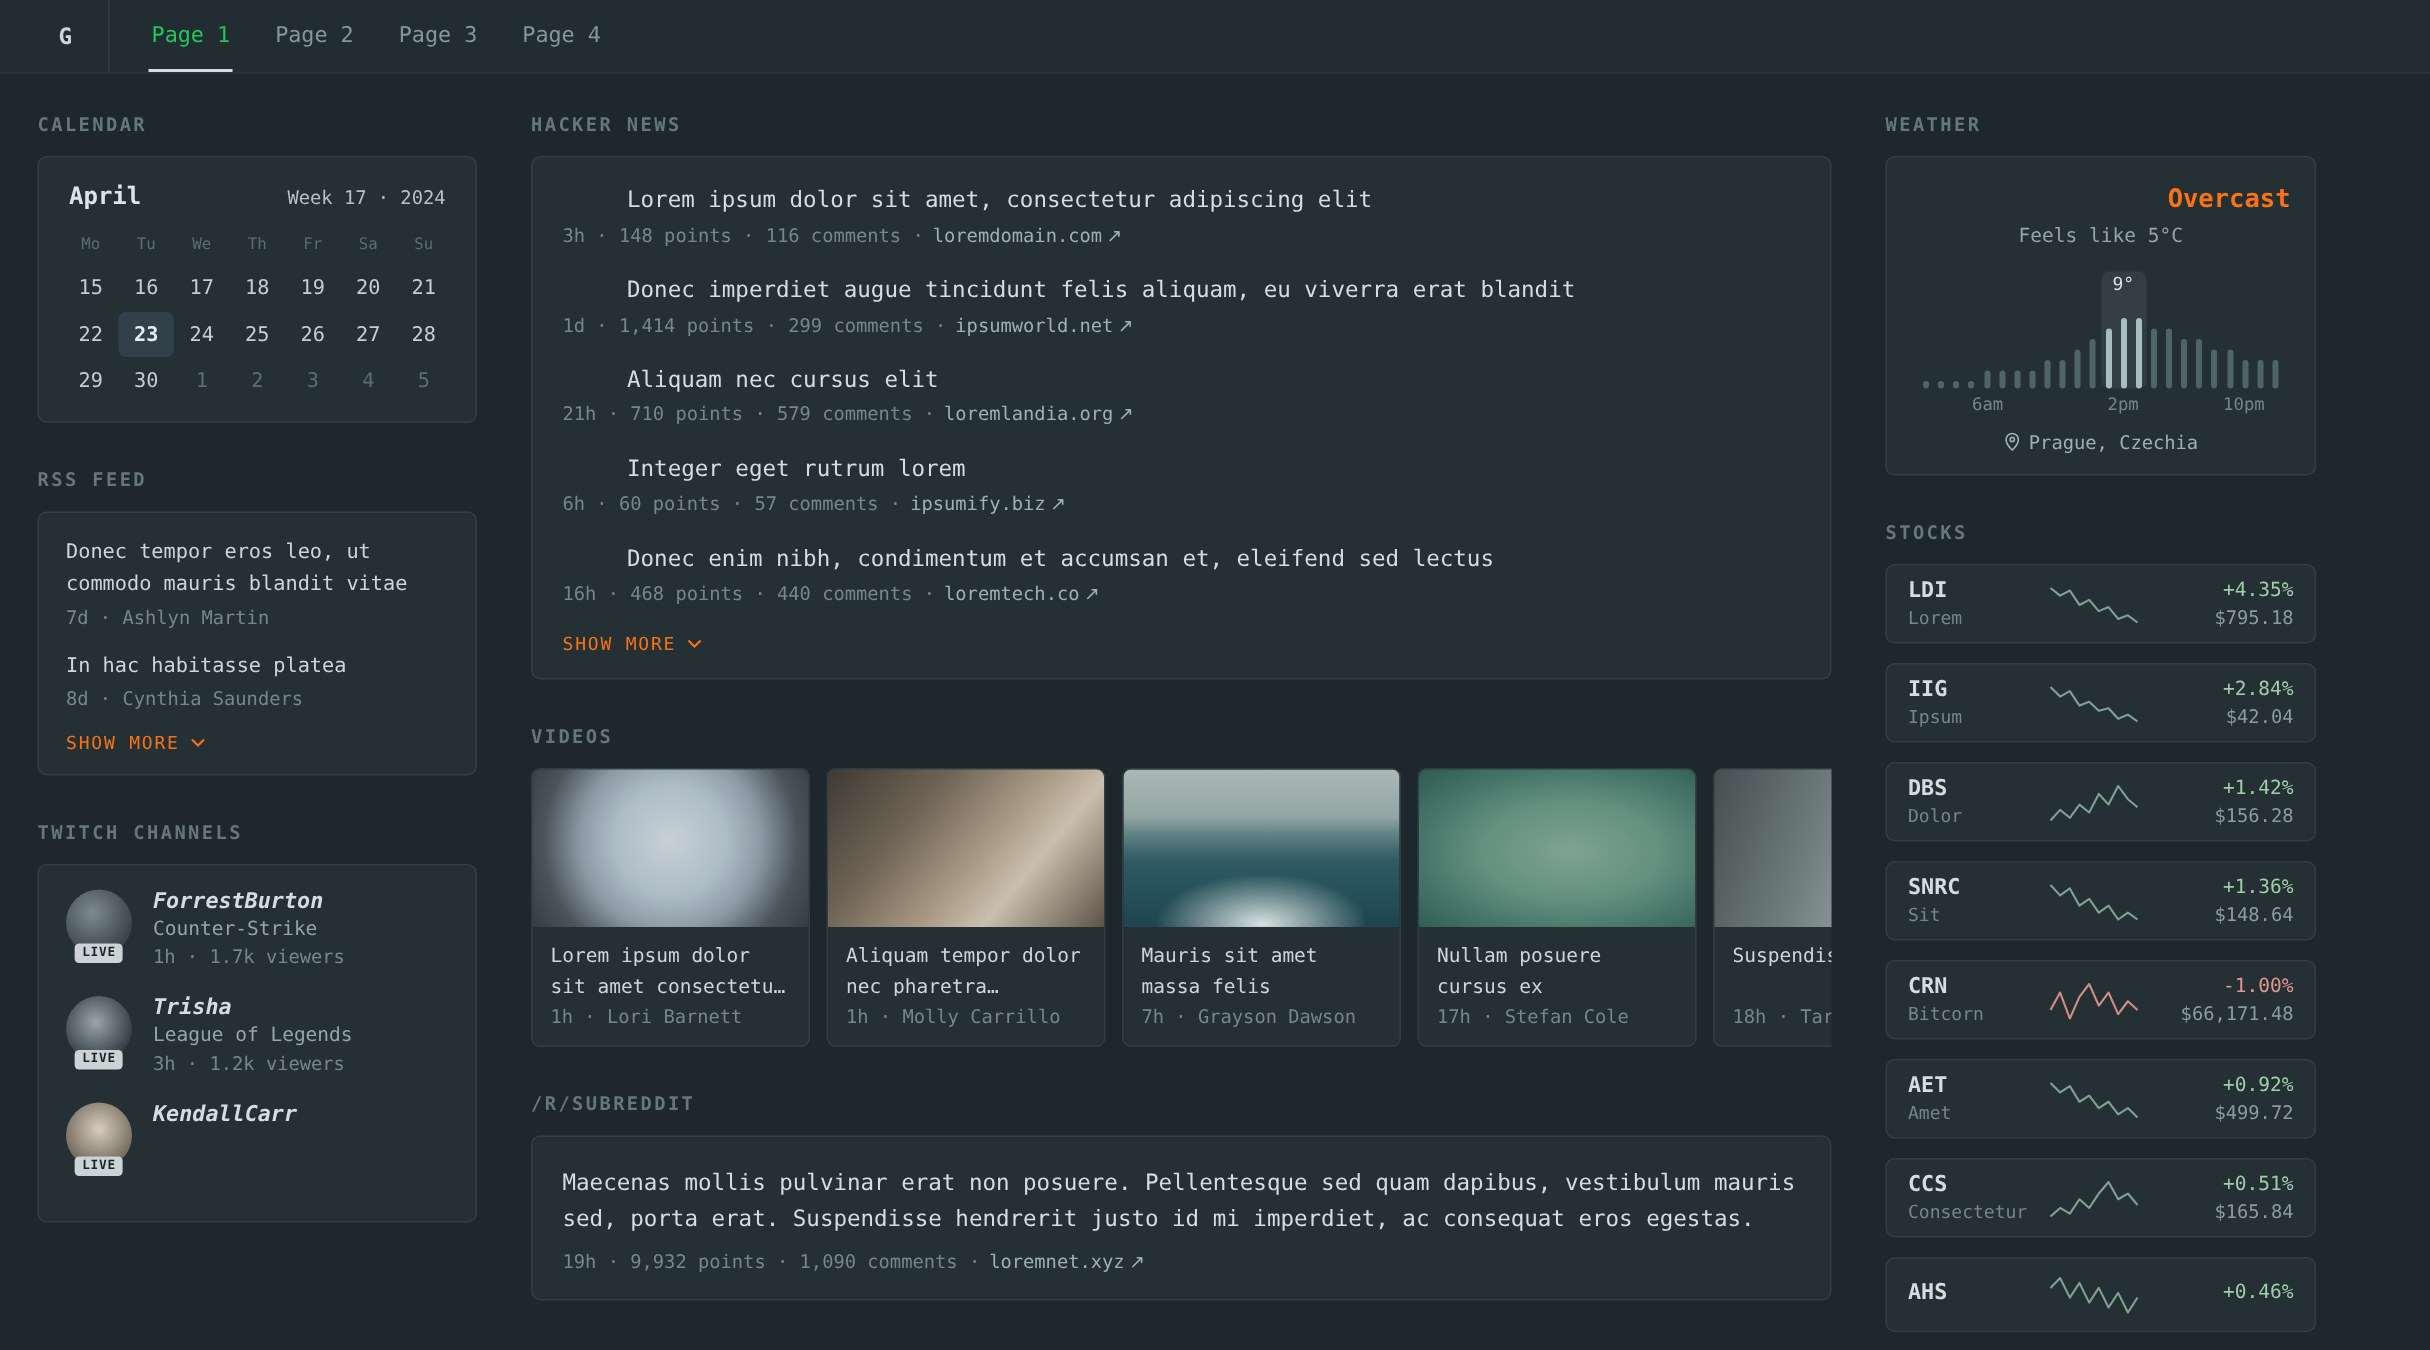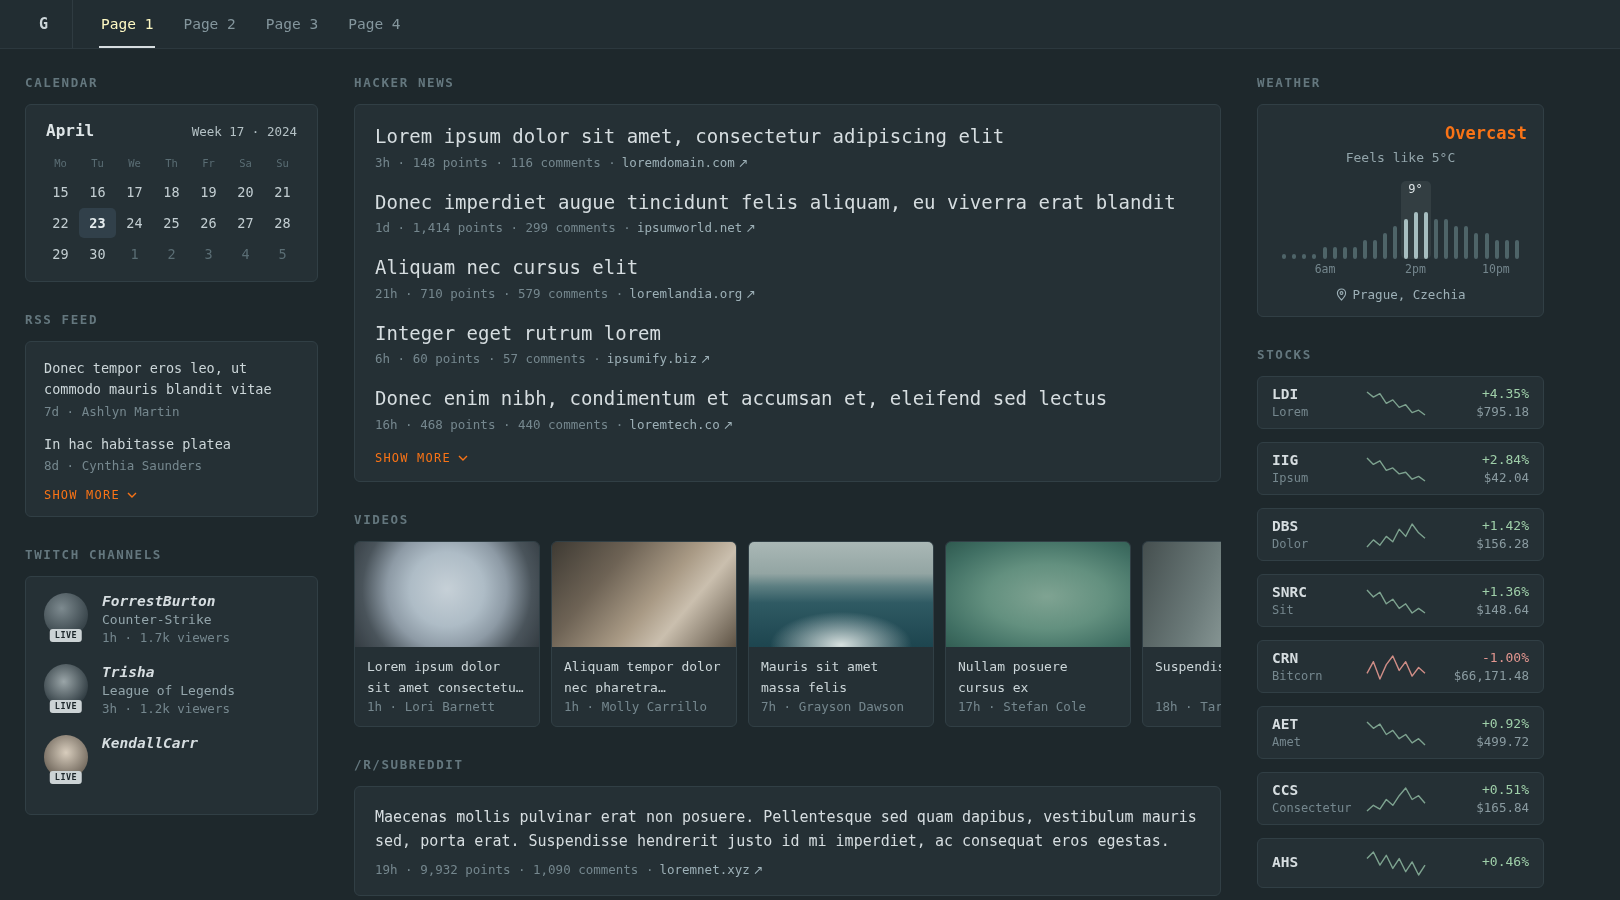--- a/index.html
+++ b/index.html
@@ -23,21 +23,21 @@
     color:var(--text);
     font-family:"DejaVu Sans Mono","Liberation Mono",monospace;
     font-size:14px;
   }
   
   .topnav{display:flex;align-items:stretch;height:49px;background:#222d32;border-bottom:1px solid #2c383e;padding:0 25px;}
   .logo{display:flex;align-items:center;padding:0 24px 0 14px;font-weight:700;font-size:15px;color:#cdd6d9;cursor:pointer;}
   .nav-sep{width:1px;background:#2f3b41;}
   .tabs{display:flex;}
   .tab{display:flex;align-items:center;margin-left:26px;padding:0 2px;color:#84969d;font-size:14.5px;border-top:2px solid transparent;border-bottom:2px solid transparent;cursor:pointer;}
-  .tab.active{color:#fef9c3;border-bottom-color:#d6dde0;}
+  .tab.active{color:#22c55e;border-bottom-color:#d6dde0;}
   
   .main{display:flex;align-items:flex-start;gap:36px;padding:26px 76px 0 25px;}
   .col-left{flex:0 0 293px;min-width:0;}
   .col-center{flex:1 1 auto;min-width:0;}
   .col-right{flex:0 0 287px;min-width:0;}
   .widget{margin-bottom:30px;}
   .widget-title{font-size:12.5px;font-weight:600;letter-spacing:1.6px;color:var(--section);margin-bottom:14px;}
   .card{background:var(--card);border:1px solid var(--border-solid);border-radius:6px;}
   .show-more{display:flex;align-items:center;gap:7px;font-size:12px;letter-spacing:1.2px;color:#f97316;cursor:pointer;margin-top:2px;}
   .chev{flex:none;}
@@ -64,21 +64,21 @@
   .av-1{background:radial-gradient(circle at 40% 35%,#7d8a8f,#39454b 72%);}
   .av-2{background:radial-gradient(circle at 45% 40%,#9aa5a8,#2e3a40 75%);}
   .av-3{background:radial-gradient(circle at 50% 40%,#d8cdbd,#6b6257 78%);}
   .badge{position:absolute;left:50%;bottom:-5px;transform:translateX(-50%);background:#ccd3d5;color:#1a2428;font-size:8.5px;font-weight:700;letter-spacing:.5px;padding:1.5px 5px;border-radius:3px;}
   .tw-name{font-size:14.5px;font-weight:600;color:var(--text);font-style:italic;}
   .tw-game{font-size:13px;color:var(--muted);margin-top:3px;}
   .tw-meta{font-size:12.5px;color:var(--meta);margin-top:3px;}
   
   .hn-card{padding:18px 20px 16px;}
   .hn-item{margin-bottom:19px;cursor:pointer;}
-  .hn-title{font-size:19px;font-weight:500;color:var(--text);line-height:1.45;}
+  .hn-title{font-size:15px;font-weight:500;color:var(--text);line-height:1.45;margin-left:43px;}
   .hn-meta{font-size:12.5px;color:var(--meta);margin-top:4px;}
   .domain{color:var(--link);margin-left:6px;cursor:pointer;}
   .ext{margin-left:3px;font-family:"DejaVu Sans","Liberation Sans",sans-serif;}
   .sub-card{padding:18px 20px;}
   .sub-title{font-size:15px;font-weight:500;line-height:1.6;color:var(--text);cursor:pointer;}
   .sub-meta{font-size:12.5px;color:var(--meta);margin-top:9px;}
   
   .vid-row{display:flex;gap:11px;overflow:hidden;}
   .vid-card{flex:0 0 186px;cursor:pointer;}
   .thumb{height:105px;border-radius:5px 5px 0 0;}

